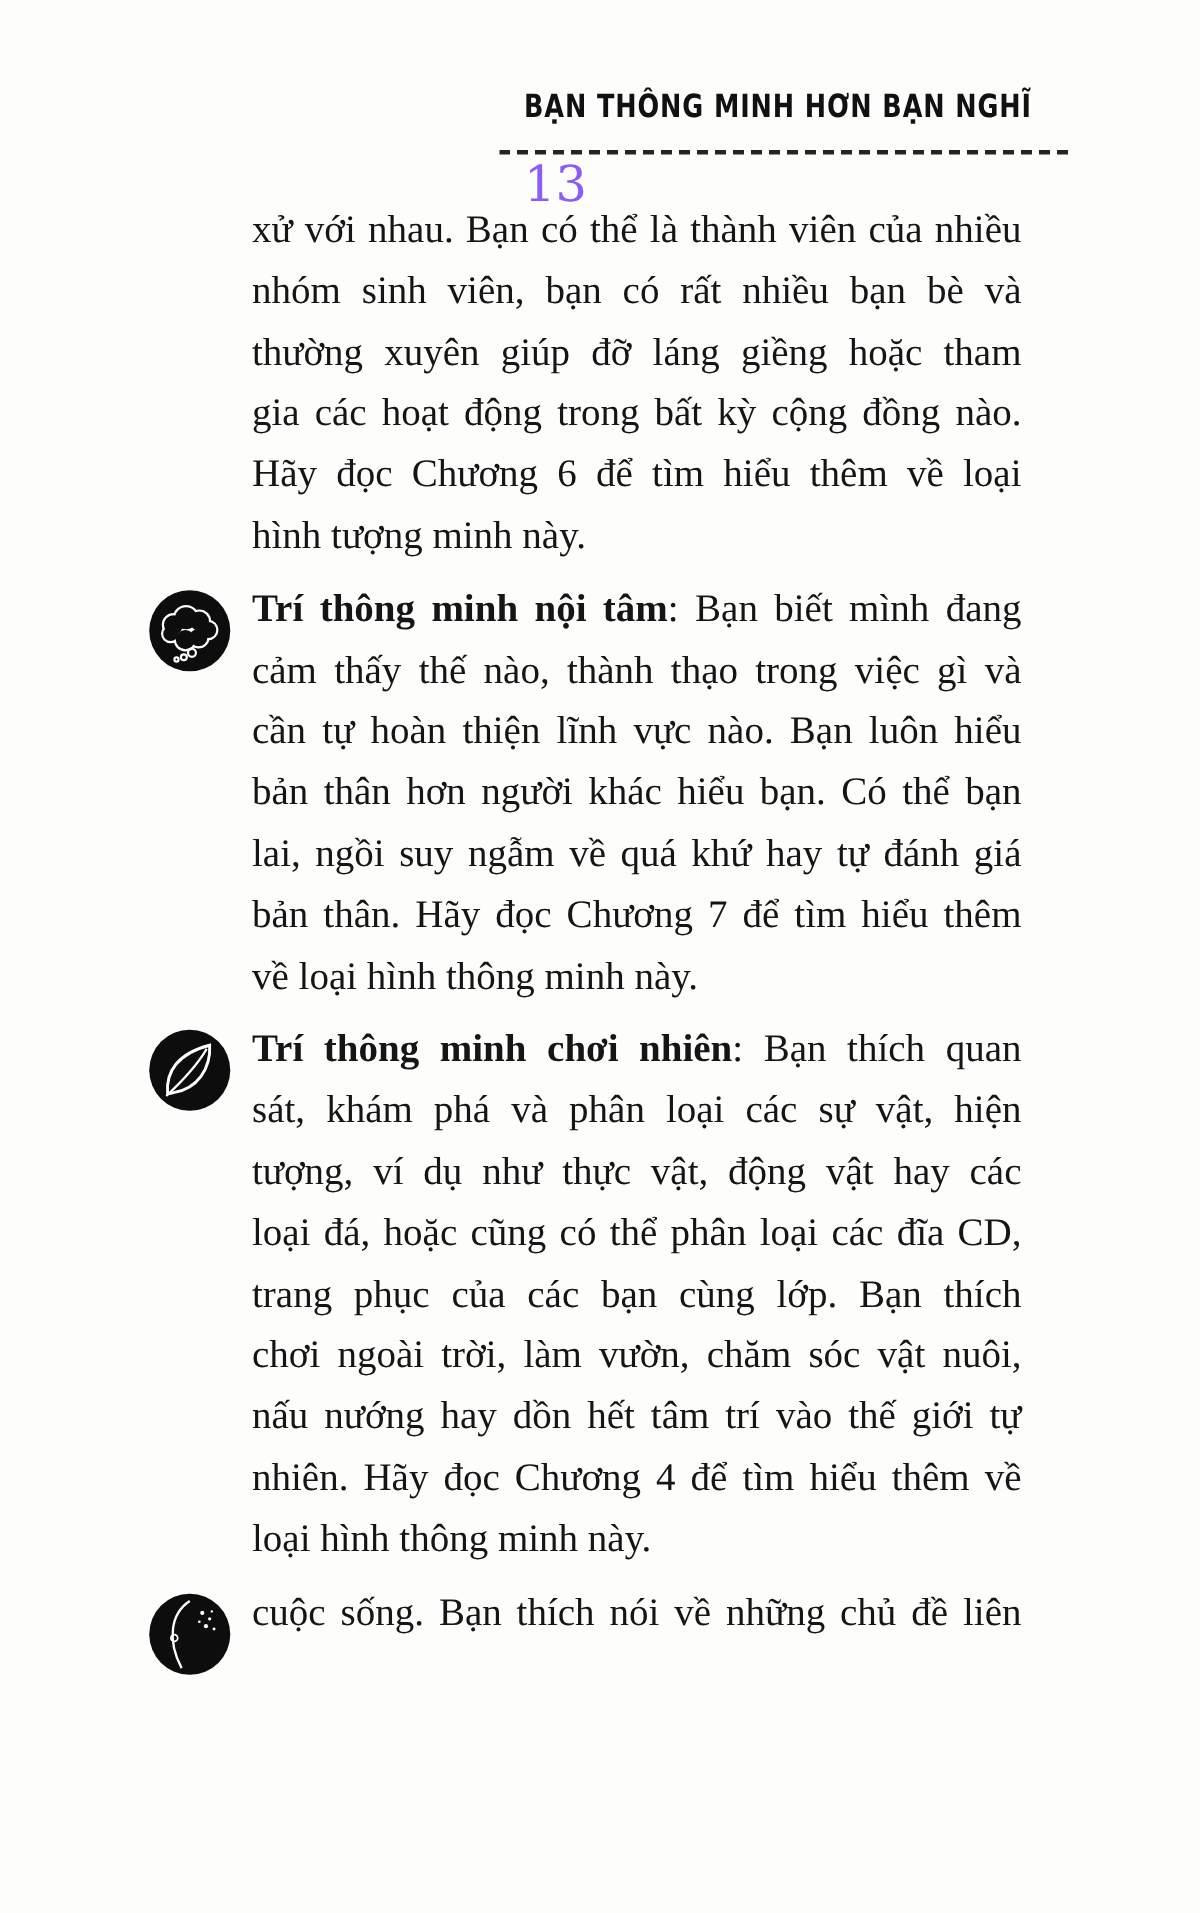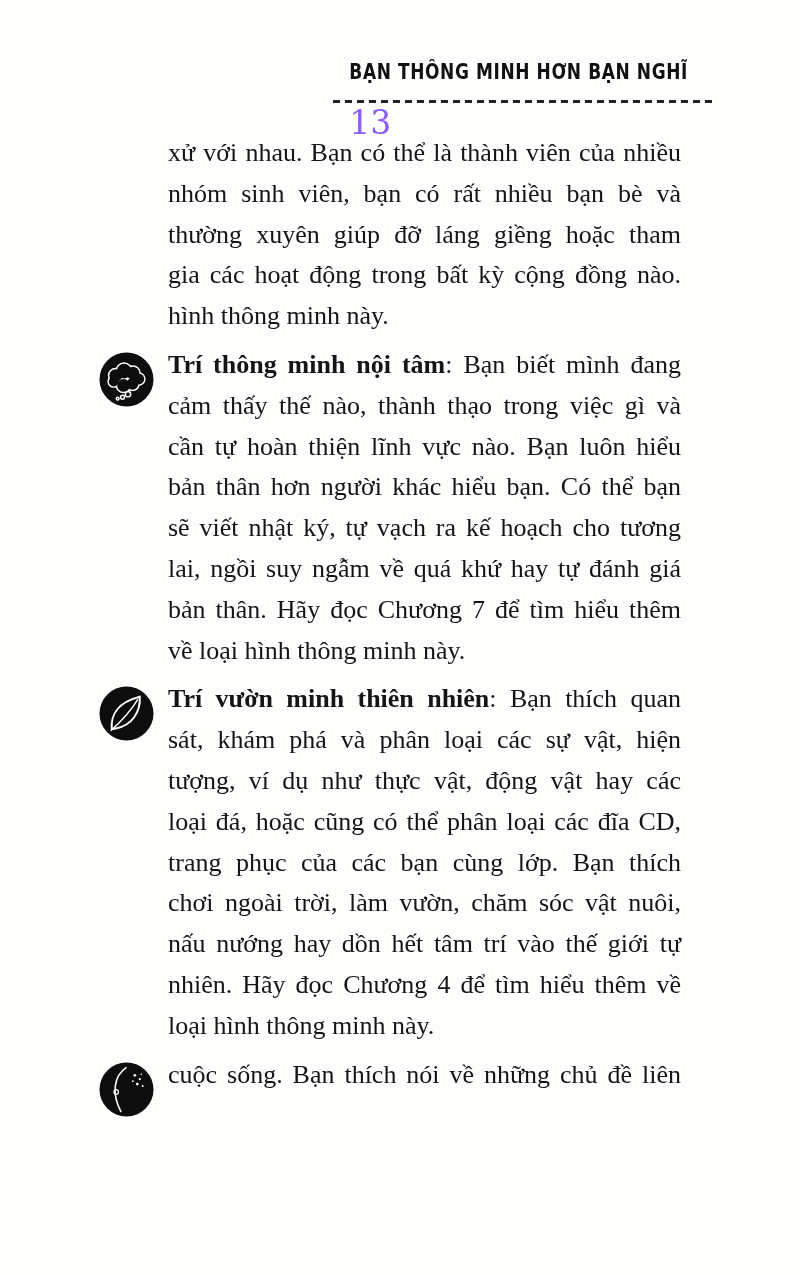--- a/index.html
+++ b/index.html
@@ -68,21 +68,22 @@
   </div>
 
   <div class="head-rule"></div>
 
   <div class="body-text">
       <div class="para">
         <div class="line">xử với nhau. Bạn có thể là thành viên của nhiều</div>
         <div class="line">nhóm sinh viên, bạn có rất nhiều bạn bè và</div>
         <div class="line">thường xuyên giúp đỡ láng giềng hoặc tham</div>
         <div class="line">gia các hoạt động trong bất kỳ cộng đồng nào.</div>
-        <div class="line short">hình thông minh này.</div>
+        <div class="line">Hãy đọc Chương 6 để tìm hiểu thêm về loại</div>
+        <div class="line short">hình tượng minh này.</div>
       </div>
       <div class="para">
         <span class="icon-badge">
   <svg viewBox="0 0 56 56" xmlns="http://www.w3.org/2000/svg">
     <circle cx="28" cy="28" r="27.5" fill="#0d0d0d"></circle>
     <g stroke="#ffffff" stroke-width="3" fill="#0d0d0d">
       <circle cx="17" cy="24" r="6.5"></circle>
       <circle cx="25.5" cy="19.5" r="7.5"></circle>
       <circle cx="34.5" cy="21.5" r="6.5"></circle>
       <circle cx="40.5" cy="27.5" r="5.5"></circle>
@@ -103,34 +104,33 @@
       <circle cx="29.5" cy="43" r="2.7"></circle>
       <circle cx="24" cy="46" r="2"></circle>
       <circle cx="19" cy="47.5" r="1.4"></circle>
     </g>
   </svg>
 </span>
         <div class="line"><b>Trí thông minh nội tâm</b>: Bạn biết mình đang</div>
         <div class="line">cảm thấy thế nào, thành thạo trong việc gì và</div>
         <div class="line">cần tự hoàn thiện lĩnh vực nào. Bạn luôn hiểu</div>
         <div class="line">bản thân hơn người khác hiểu bạn. Có thể bạn</div>
-        <div class="line">sẽ viết nhật ký, tự vạch ra kế hoạch cho tương</div>
         <div class="line">lai, ngồi suy ngẫm về quá khứ hay tự đánh giá</div>
         <div class="line">bản thân. Hãy đọc Chương 7 để tìm hiểu thêm</div>
         <div class="line short">về loại hình thông minh này.</div>
       </div>
       <div class="para">
         <span class="icon-badge">
   <svg viewBox="0 0 56 56" xmlns="http://www.w3.org/2000/svg">
     <circle cx="28" cy="28" r="27.5" fill="#0d0d0d"></circle>
     <path d="M13 44 C11.5 29 20 16.5 41.5 11 C42.5 27 33 40.5 17 43.2 C15.5 43.6 14 44 13 44 Z" fill="none" stroke="#ffffff" stroke-width="2"></path>
     <path d="M12 45.5 C19 39 31 28 39.5 13.5" fill="none" stroke="#ffffff" stroke-width="1.5"></path>
   </svg>
 </span>
-        <div class="line"><b>Trí vườn minh thiên nhiên</b>: Bạn thích quan</div>
+        <div class="line"><b>Trí thông minh chơi nhiên</b>: Bạn thích quan</div>
         <div class="line">sát, khám phá và phân loại các sự vật, hiện</div>
         <div class="line">tượng, ví dụ như thực vật, động vật hay các</div>
         <div class="line">loại đá, hoặc cũng có thể phân loại các đĩa CD,</div>
         <div class="line">trang phục của các bạn cùng lớp. Bạn thích</div>
         <div class="line">chơi ngoài trời, làm vườn, chăm sóc vật nuôi,</div>
         <div class="line">nấu nướng hay dồn hết tâm trí vào thế giới tự</div>
         <div class="line">nhiên. Hãy đọc Chương 4 để tìm hiểu thêm về</div>
         <div class="line short">loại hình thông minh này.</div>
       </div>
       <div class="para">

